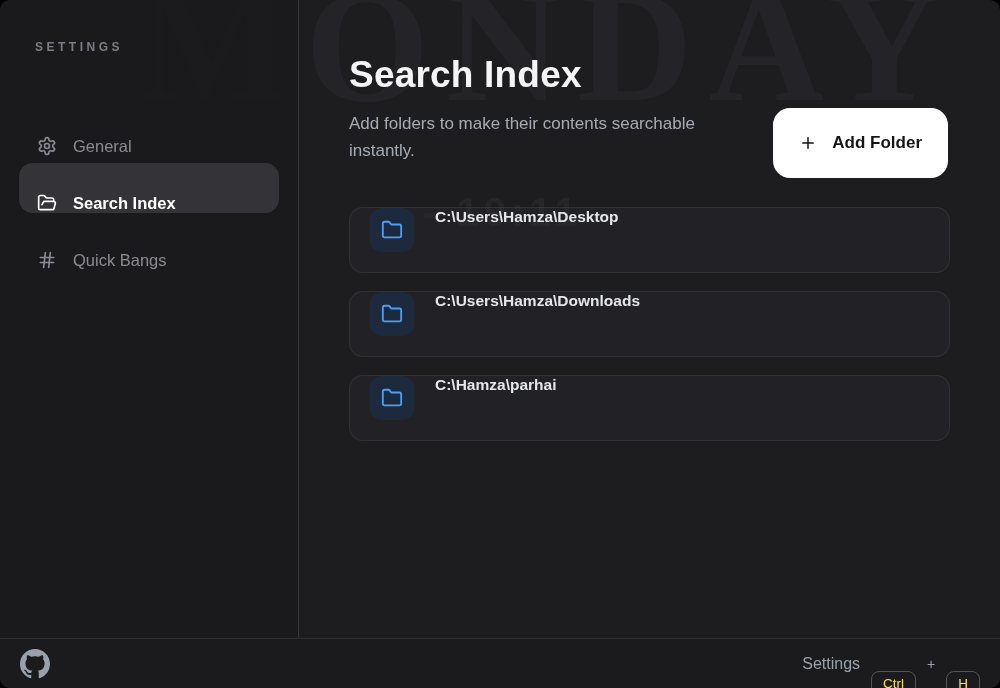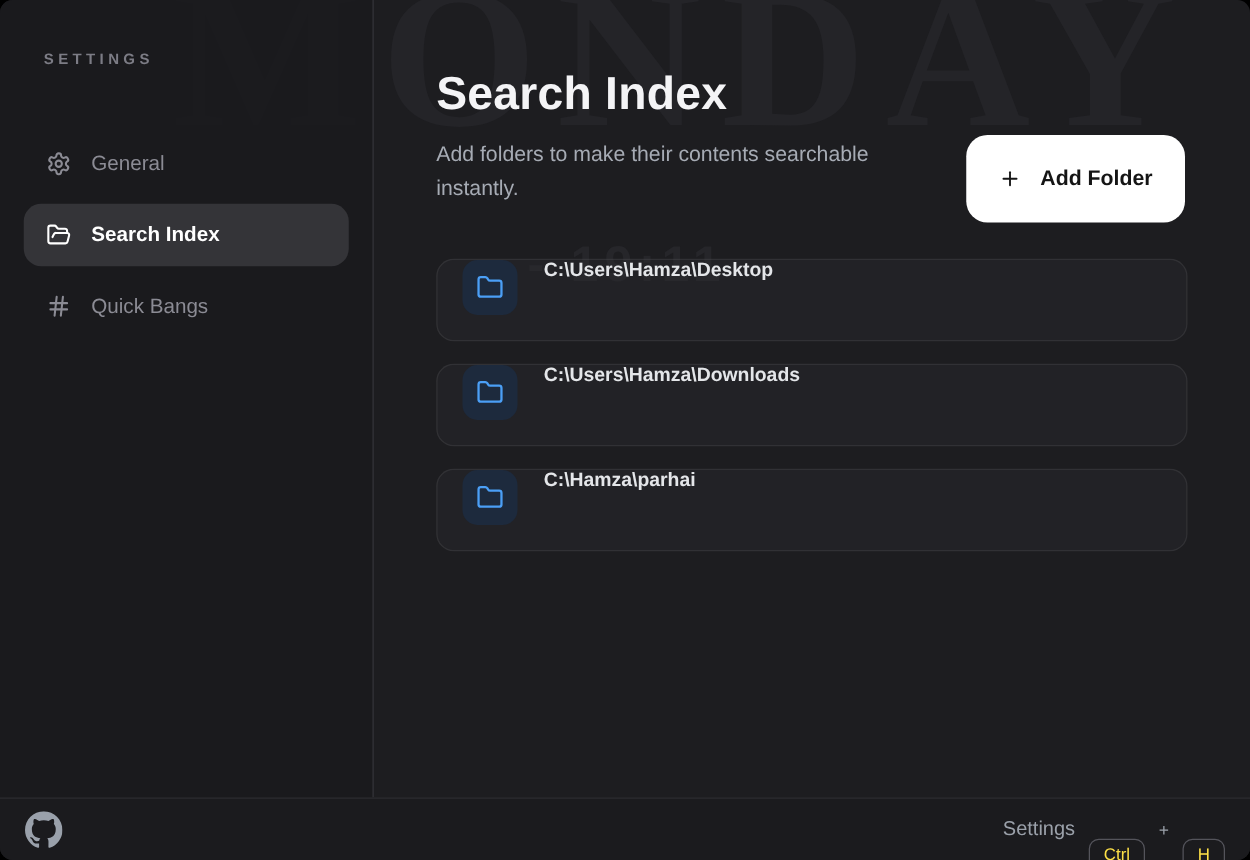--- a/index.html
+++ b/index.html
@@ -13,21 +13,21 @@
   .wm-time{position:absolute;top:190px;left:422px;font-weight:700;font-size:40px;letter-spacing:5px;color:#26262a;white-space:nowrap;}
 
   
   .app{position:absolute;inset:0;z-index:1;display:flex;flex-direction:column;}
   .content{flex:1;display:flex;min-height:0;}
 
   
   .sidebar{width:299px;box-sizing:border-box;background:rgba(26,26,29,0.86);border-right:1px solid #35353a;}
   .sidebar-heading{margin:40px 0 0 35px;font-size:12px;font-weight:700;letter-spacing:3.5px;color:#7c7c85;}
   .nav{margin-top:52px;padding:0 19px;display:flex;flex-direction:column;gap:7px;}
-  .nav-item{display:flex;align-items:center;gap:16px;height:50px;padding:0 18px;border-radius:14px;color:#8b8b94;font-size:16.5px;cursor:pointer;}
+  .nav-item{display:flex;align-items:flex-end;gap:16px;height:50px;padding:0 18px;border-radius:14px;color:#8b8b94;font-size:16.5px;cursor:pointer;}
   .nav-item .icn{display:flex;width:20px;height:20px;flex:none;}
   .nav-item svg{width:20px;height:20px;stroke:currentColor;fill:none;stroke-width:2;stroke-linecap:round;stroke-linejoin:round;}
   .nav-item.selected{background:#343438;color:#fff;font-weight:600;}
 
   
   .main{flex:1;position:relative;}
   .main-header{display:flex;justify-content:space-between;align-items:flex-start;padding:54px 52px 0 50px;}
   .page-title{margin:0;font-size:37px;font-weight:700;color:#f4f4f6;letter-spacing:0.2px;}
   .page-subtitle{margin:14px 0 0 0;max-width:380px;font-size:17px;line-height:27px;color:#a6abb4;}
   .add-folder-btn{margin-top:54px;height:70px;box-sizing:border-box;display:flex;align-items:center;gap:15px;padding:0 26px;background:#fff;color:#151515;border:none;border-radius:17px;font-family:inherit;font-size:17px;font-weight:600;cursor:pointer;}

